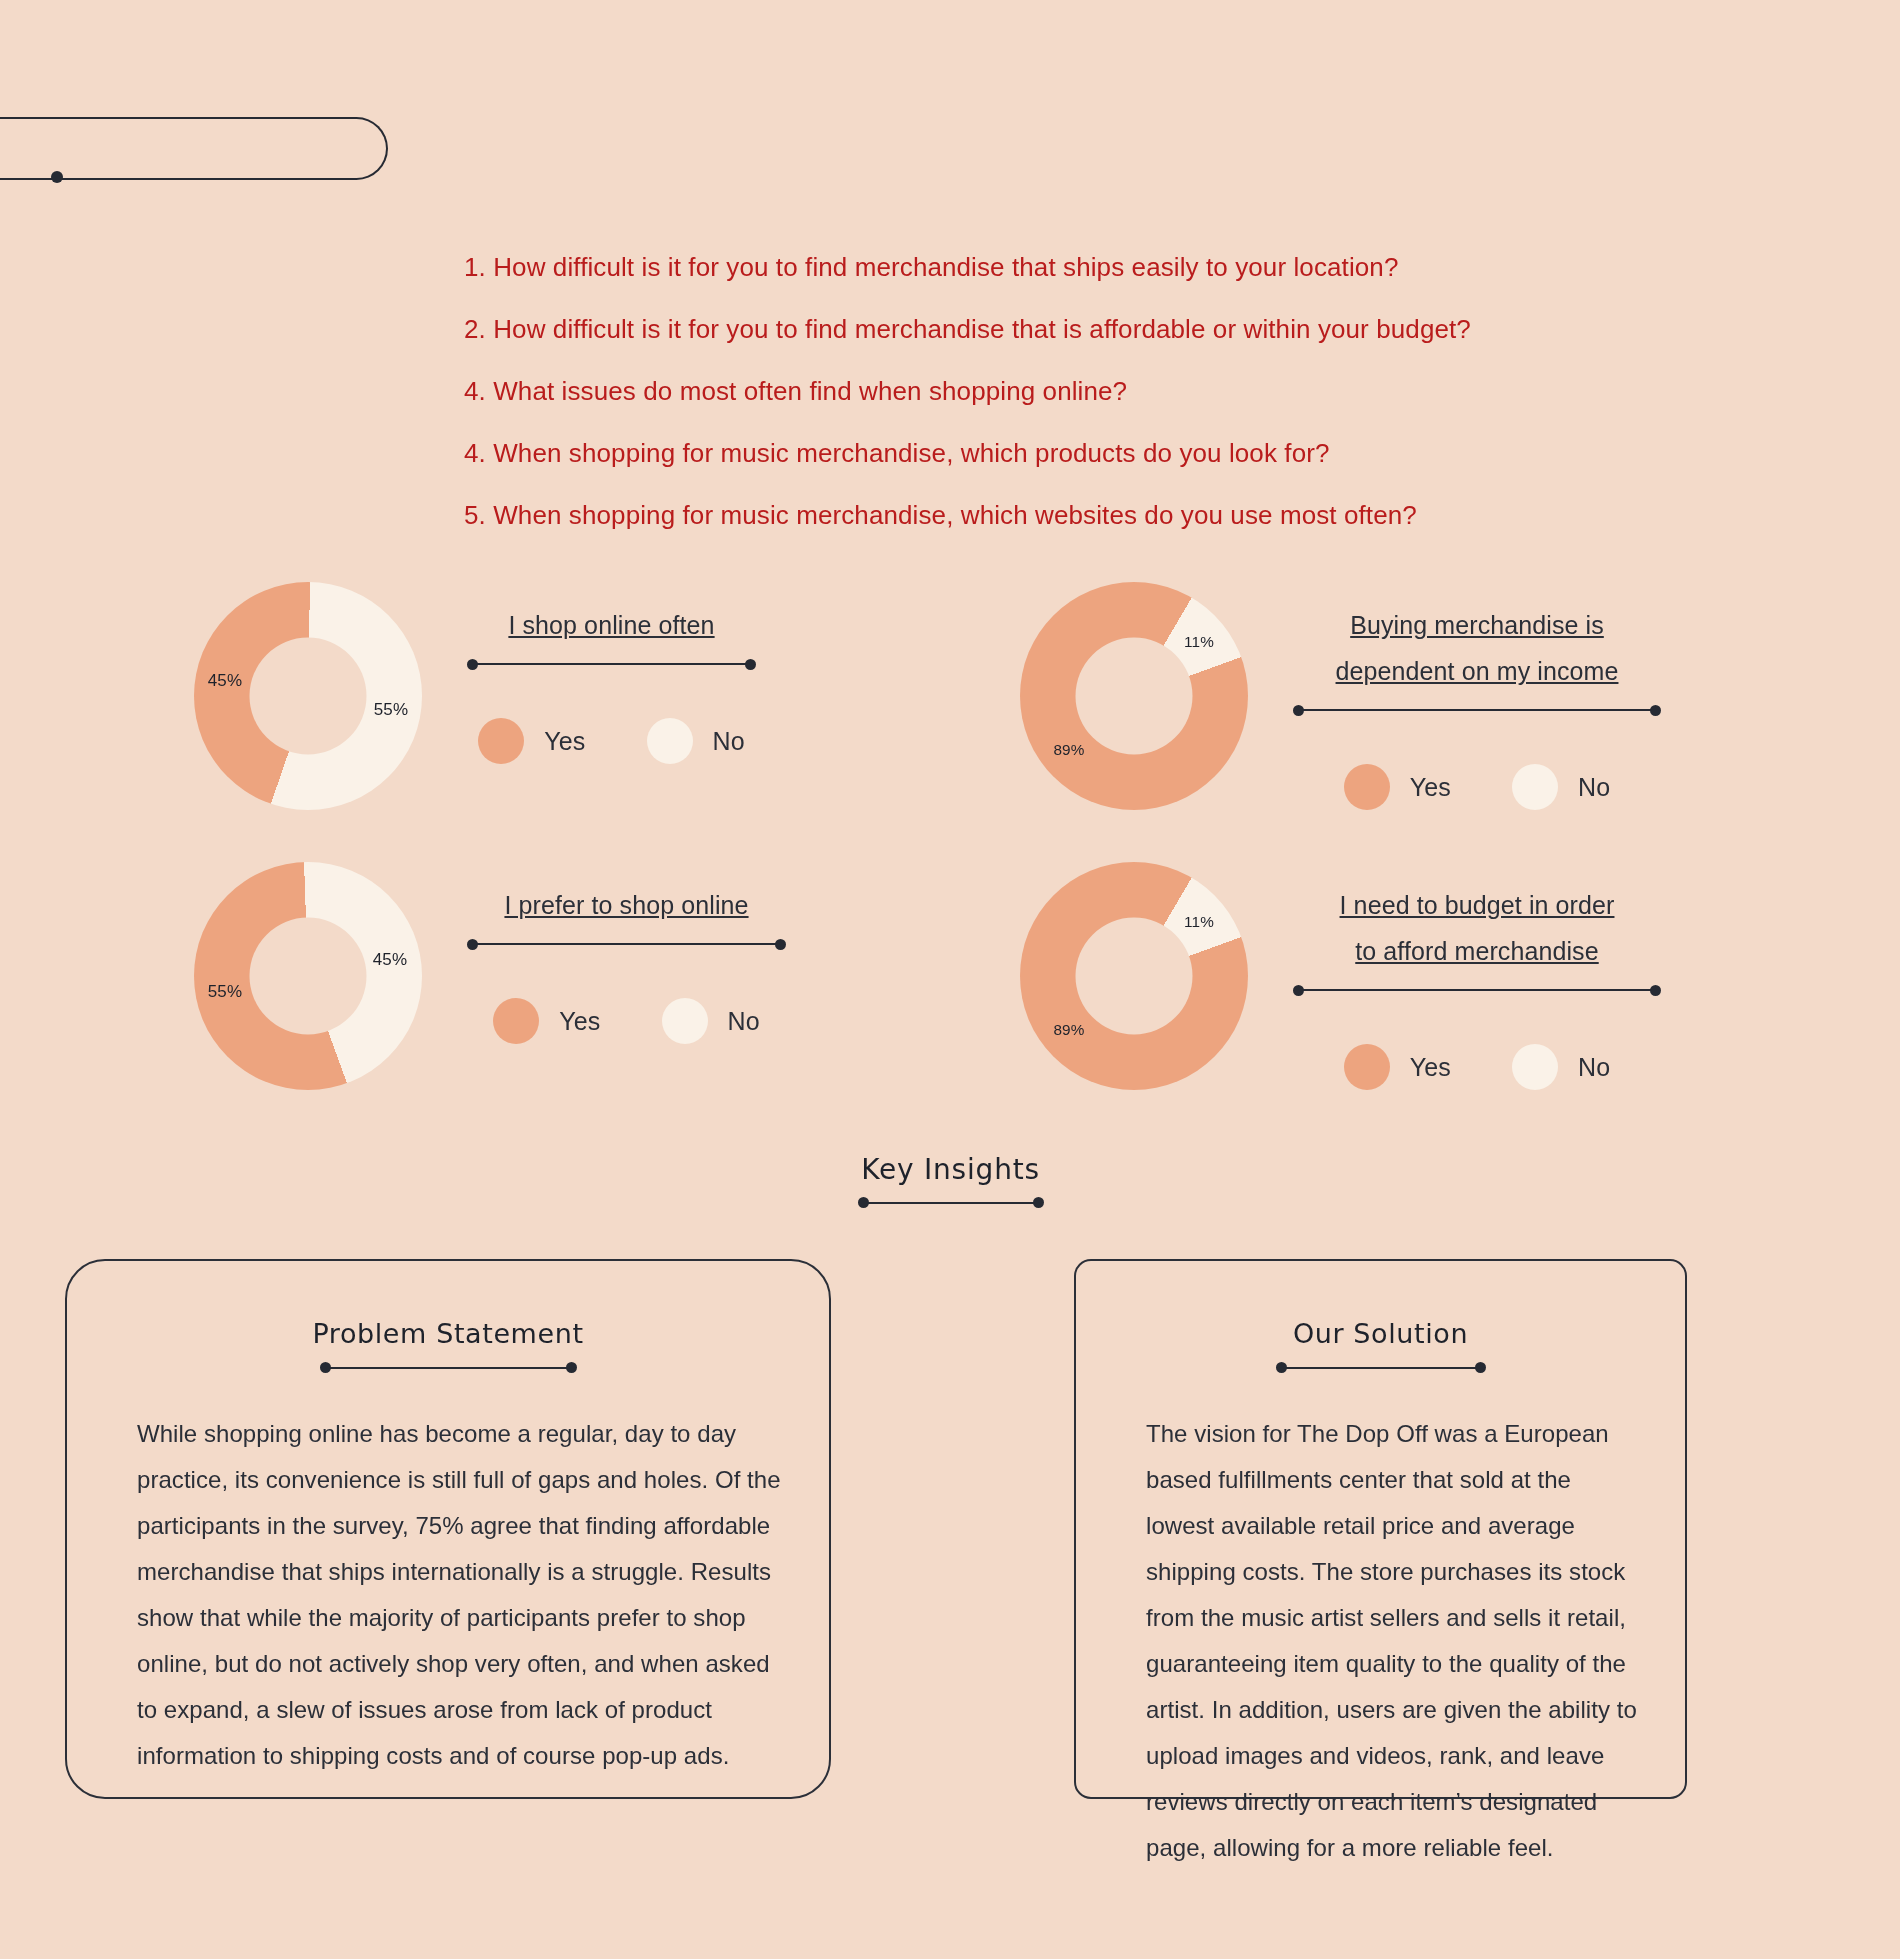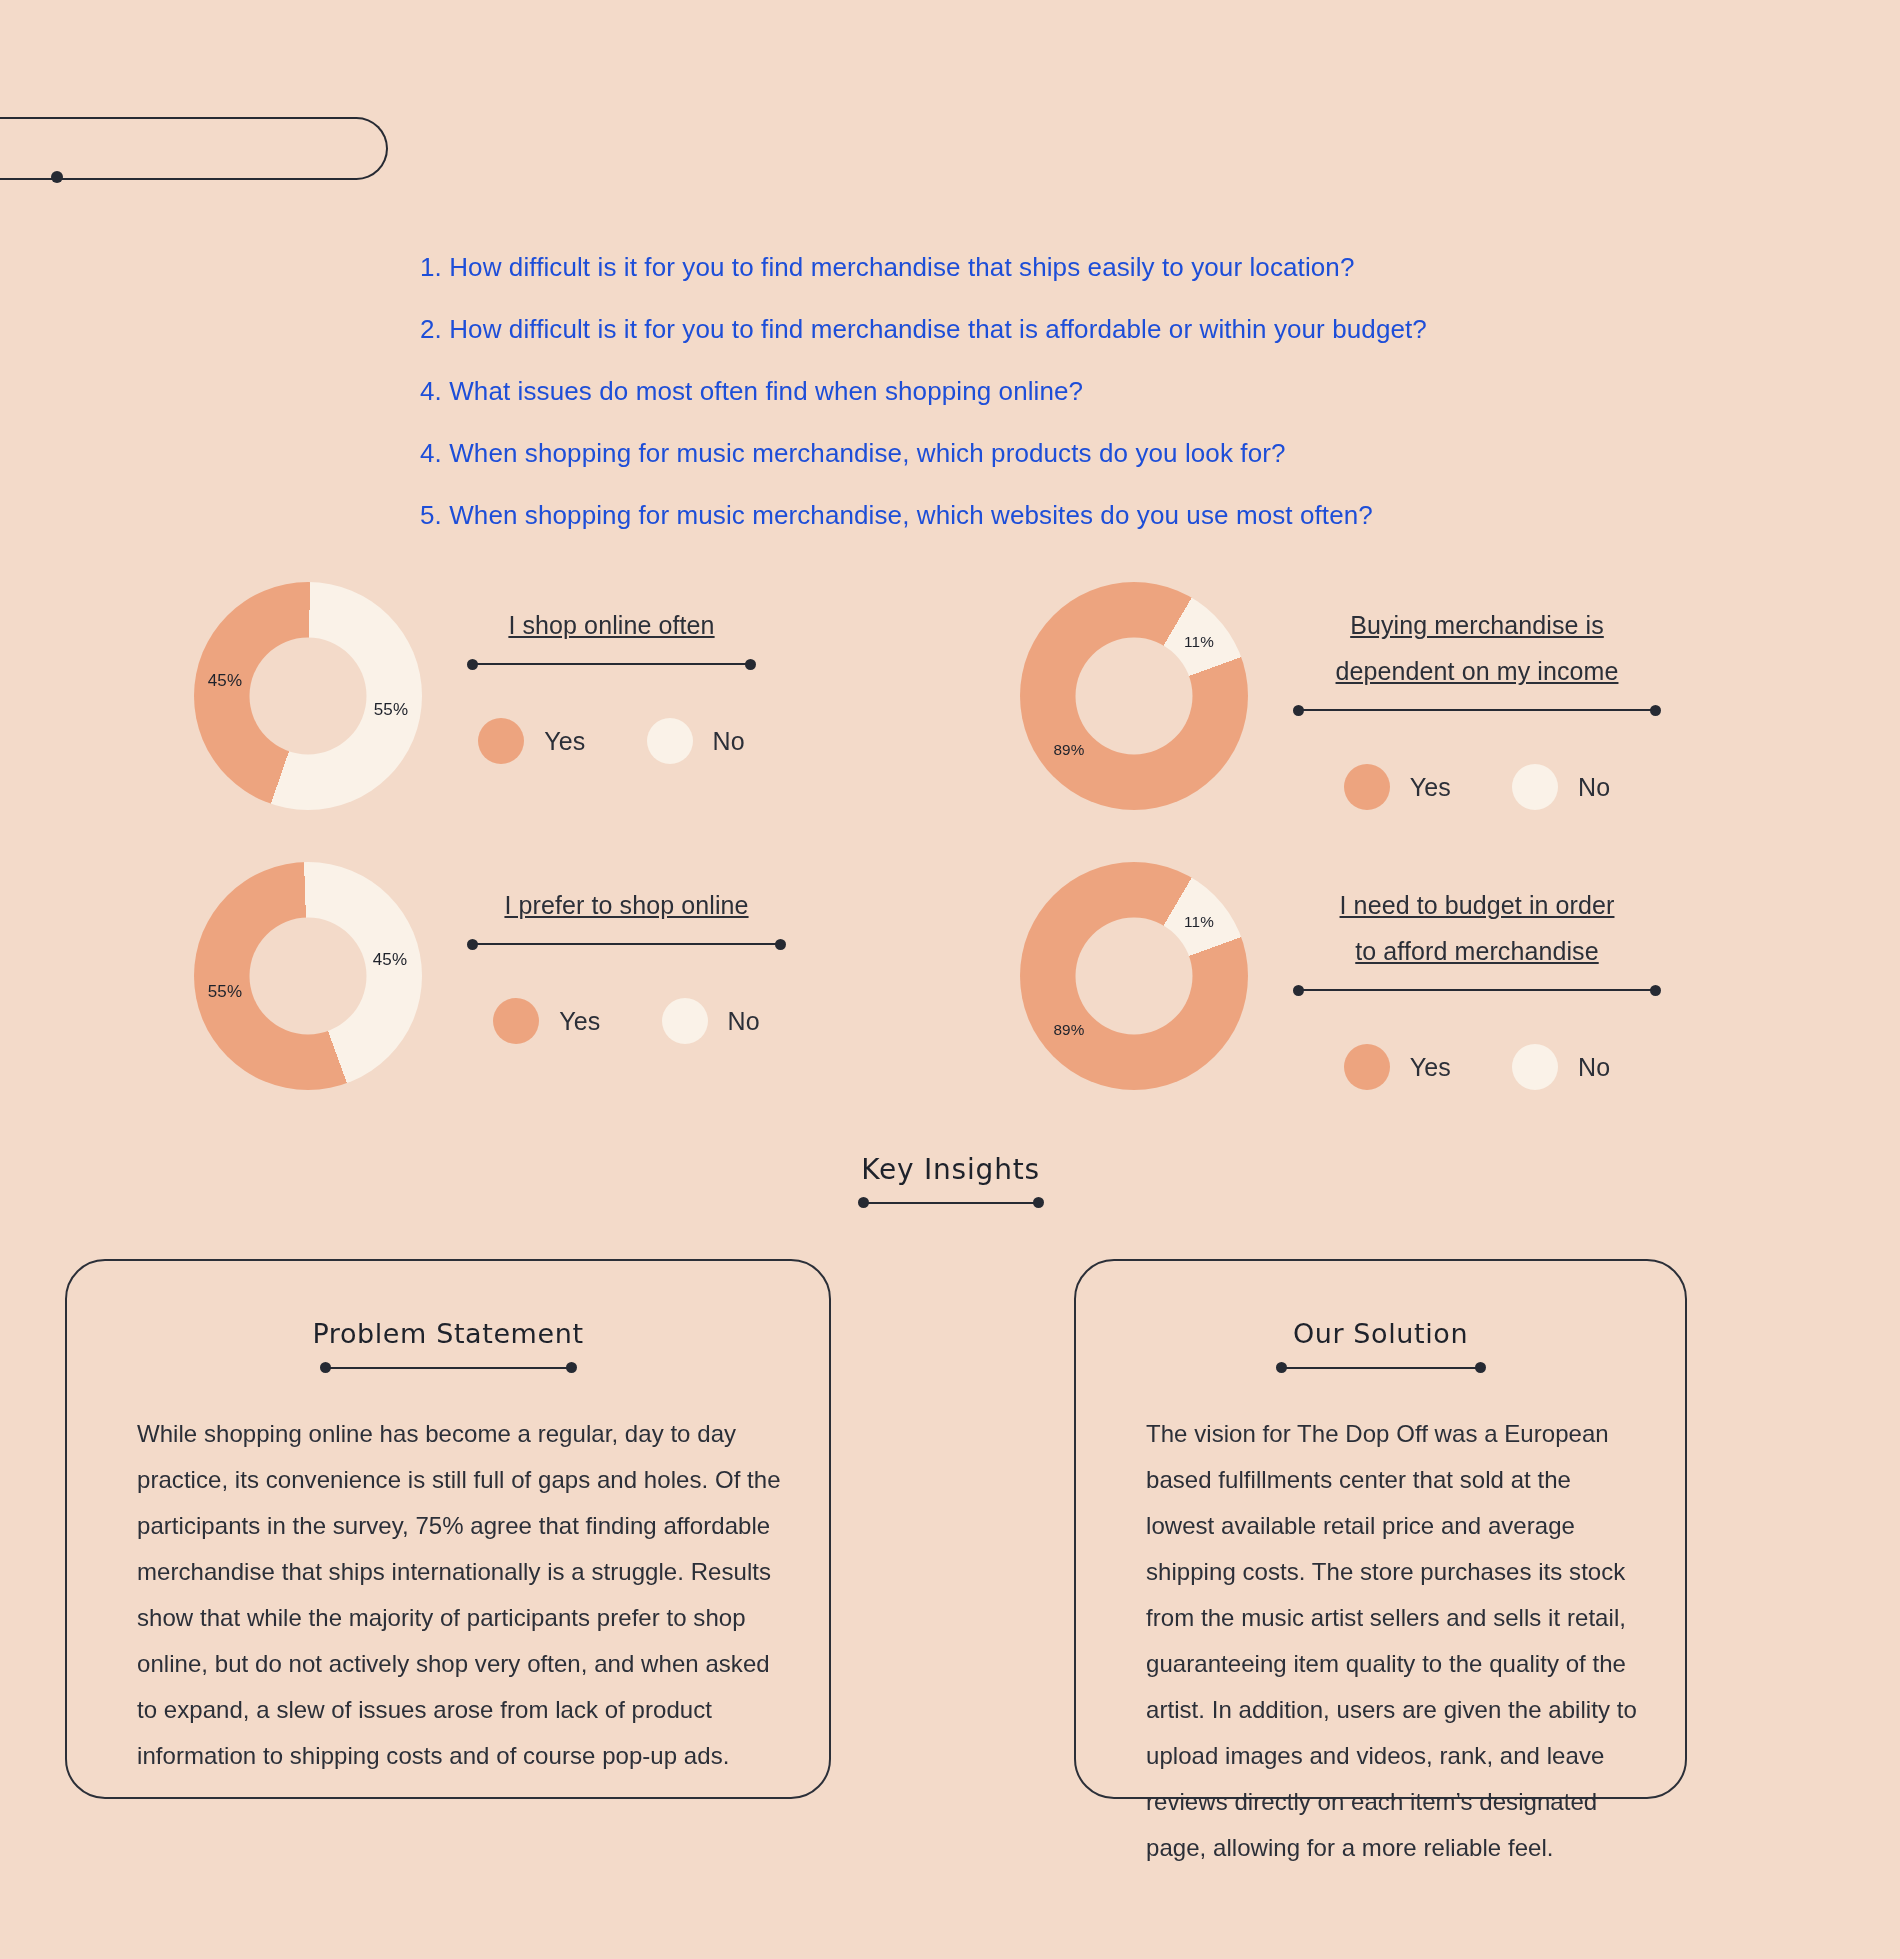--- a/index.html
+++ b/index.html
@@ -57,23 +57,24 @@
   
   .questions {
     position: absolute;
     left: 420px;
     top: 236px;
     width: 1089px;
   }
   .question {
     font-size: 26px;
     line-height: 62px;
-    color: #1d4ed8;
+    color: #b91c1c;
     white-space: nowrap;
     letter-spacing: 0.1px;
+    margin-left: 44px;
   }
 
   
   .charts {
     position: absolute;
     left: 0;
     top: 582px;
     width: 1901px;
     height: 515px;
   }
@@ -213,21 +214,21 @@
   .ki-rule .dot.right { right: -1px; }
 
   
   .card {
     position: absolute;
     border: 2px solid #2B2F38;
     border-radius: 40px;
     padding: 55px 40px 40px;
   }
   .card.left  { left: 65px;   top: 1259px; width: 766px; height: 540px; }
-  .card.right { left: 1074px; top: 1259px; width: 613px; height: 540px; }
+  .card.right { left: 1074px; top: 1259px; width: 613px; height: 540px; border-radius: 17px; }
 
   .card-title {
     font-size: 27px;
     letter-spacing: 0.6px;
     text-align: center;
     color: #1E222B;
     font-family: "DejaVu Sans", sans-serif;
     line-height: 36px;
   }
   .card-rule {

